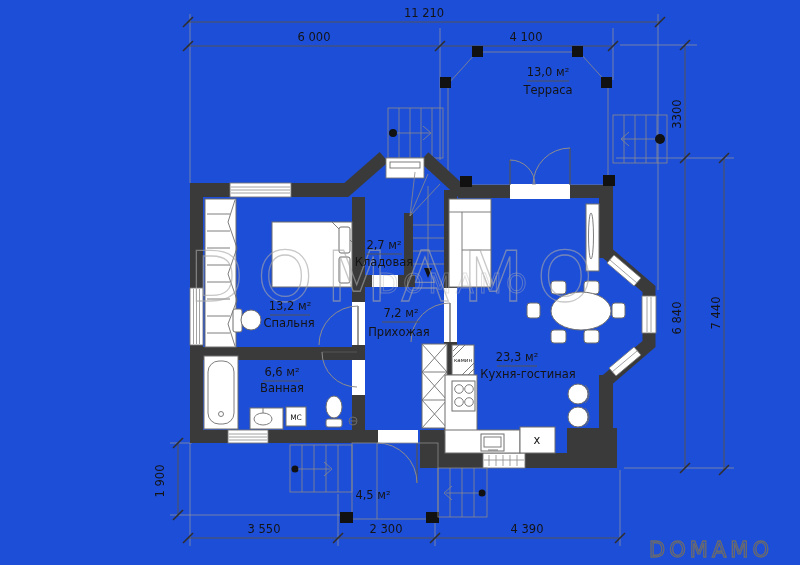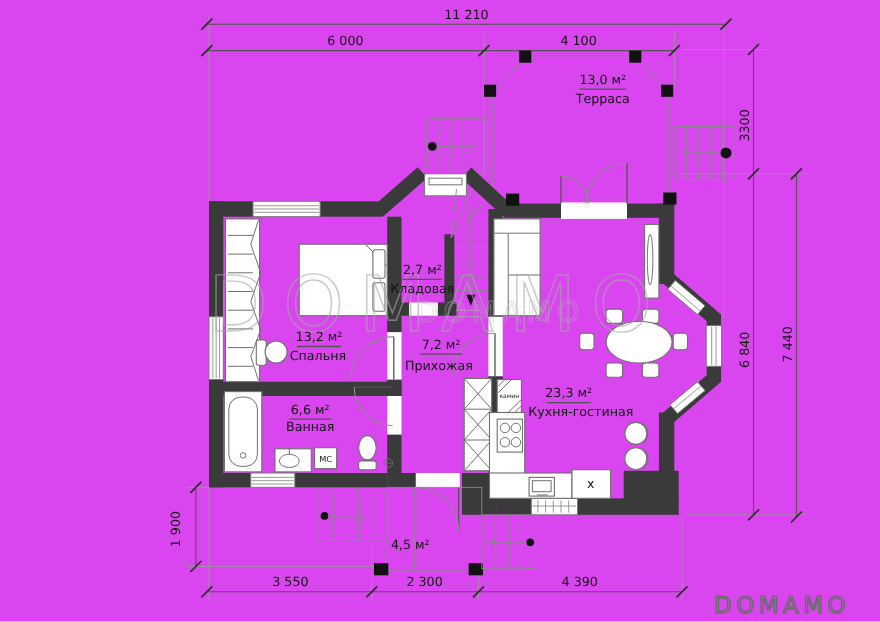--- a/index.html
+++ b/index.html
@@ -1,16 +1,16 @@
 <!DOCTYPE html>
 <html><head>
 <meta charset="utf-8">
 <style>
   html,body{margin:0;padding:0;background:#ffffff;}
-  .page{width:800px;height:565px;position:relative;background:#d946ef;overflow:hidden;}
+  .page{width:800px;height:565px;position:relative;background:#1d4ed8;overflow:hidden;}
   svg{display:block;}
   text{font-family:"DejaVu Sans",sans-serif;fill:#141414;}
   .dim{font-size:11.5px;}
   .area{font-size:11.5px;}
   .rname{font-size:11.5px;}
   .tiny{font-size:7.5px;}
   .micro{font-size:5.5px;}
   .wm-big{font-size:70px;letter-spacing:14px;fill:none;stroke:#a7a7a7;stroke-width:1.3px;opacity:.62;}
   .wm-small{font-size:26px;letter-spacing:5px;fill:none;stroke:#b5b5b5;stroke-width:1px;opacity:.4;}
   .logo{font-size:21px;letter-spacing:4px;fill:none;stroke:#6b6b6b;stroke-width:1.3px;}

